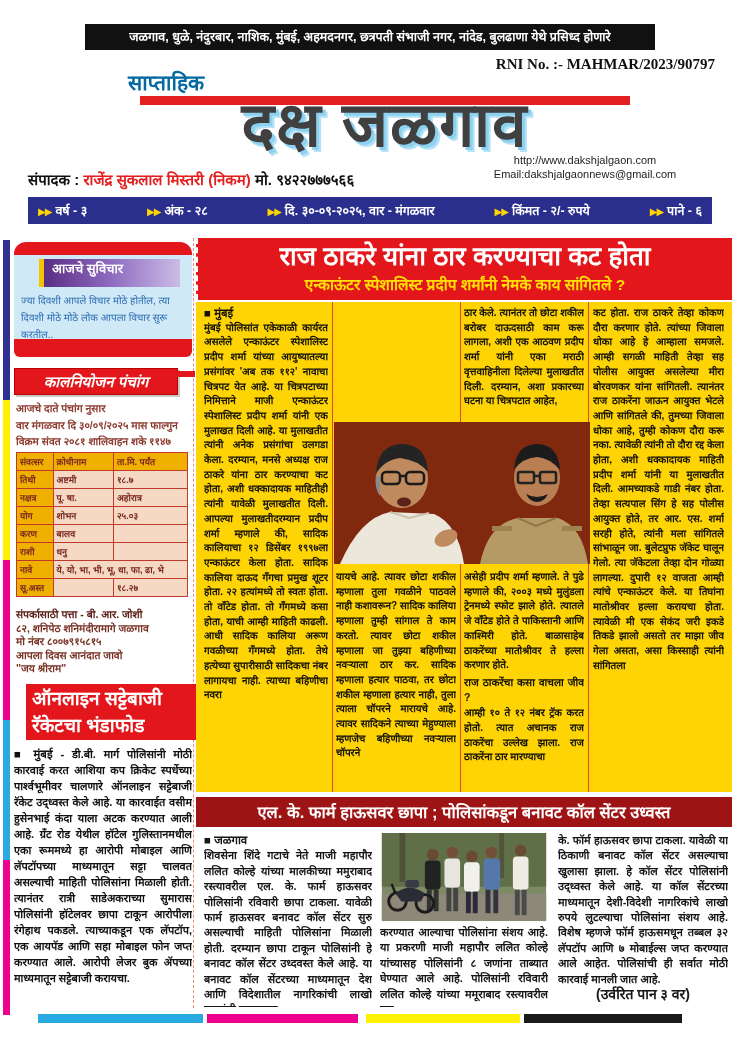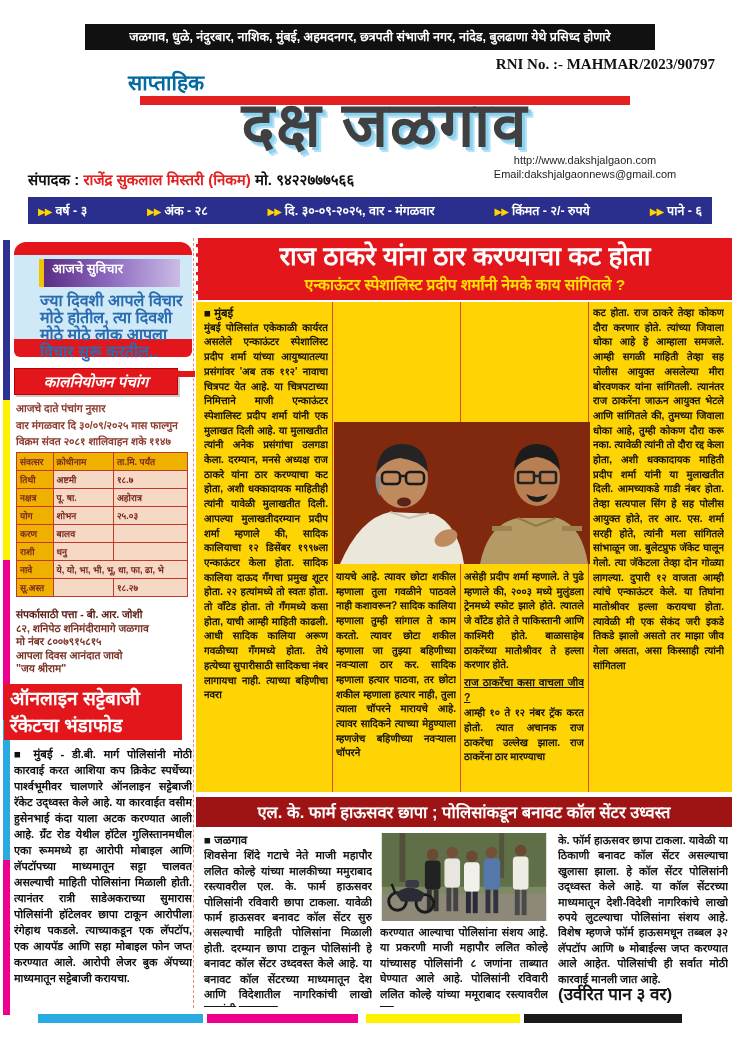--- a/index.html
+++ b/index.html
@@ -31,61 +31,61 @@
   .infobar .arrow{color:#ffd400;font-size:10px;margin-right:4px;letter-spacing:-1px;}
 
   .vsep{left:193px;top:238px;width:0;height:770px;border-left:1px dashed #e98a7a;}
 
   
   .suvichar{left:14px;top:242px;width:178px;height:118px;}
   .suv-top{height:13px;background:#e3171b;border-radius:12px 12px 0 0;}
   .suv-body{background:#cfe9f7;height:84px;padding:4px 7px 0 7px;box-sizing:border-box;}
   .suv-ribbon{width:128px;height:28px;margin-left:18px;background:linear-gradient(90deg,#5a2d84,#8f6cc0,#cbbce6);
               color:#fff;font-weight:bold;font-size:13px;line-height:20px;padding-left:8px;border-left:5px solid #f5c400;}
-  .suv-text{margin-top:5px;font-size:16px;font-weight:bold;color:#2b6cb0;line-height:17px;margin-left:19px;}
+  .suv-text{margin-top:5px;font-size:10px;font-weight:normal;color:#2b6cb0;line-height:17px;}
   .suv-bot{height:18px;background:#e3171b;border-radius:0 0 6px 6px;}
 
   .panchang-title{left:14px;top:368px;width:162px;height:25px;background:#e3171b;color:#fff;
        font-weight:bold;font-style:italic;font-size:15px;line-height:25px;text-align:center;
        border:1px solid #b00;box-shadow:2px 2px 0 #c9c9c9;}
   .panchang-title:after{content:"";position:absolute;left:162px;top:2px;width:18px;height:6px;background:#e3171b;}
   .panchang-intro{left:16px;top:400px;width:176px;font-size:10.5px;font-weight:bold;color:#8d3b2f;line-height:16.5px;}
   .ptable{left:16px;top:452px;width:172px;border-collapse:collapse;font-size:9px;font-weight:bold;color:#7a2a1e;}
   .ptable td{border:1px solid #c0392b;padding:2px 3px;height:13px;background:#f6d9c5;}
   .ptable td.h{background:#f0b000;}
   .pcontact{left:16px;top:608px;width:176px;font-size:10.5px;font-weight:bold;color:#7a3326;line-height:13.5px;}
   .pcontact .l0{color:#5a2018;}
 
-  .left-art-h{left:4px;top:684px;width:178px;height:56px;background:#e3171b;color:#fff;
+  .left-art-h{left:26px;top:684px;width:178px;height:56px;background:#e3171b;color:#fff;
       font-weight:bold;font-size:19px;line-height:27px;padding:1px 6px;box-sizing:border-box;}
   .left-art-b{left:14px;top:746px;width:178px;height:258px;overflow:hidden;font-size:11px;
       font-weight:bold;color:#111;line-height:16px;text-align:justify;}
 
   
   .head-box{left:196px;top:238px;width:536px;height:62px;background:#e3171b;text-align:center;
             border-left:2px dashed #fff;box-sizing:border-box;}
   .head-main{color:#fff;font-weight:900;font-size:26px;line-height:36px;white-space:nowrap;}
   .head-sub{color:#ffe000;font-weight:bold;font-size:15.5px;line-height:22px;white-space:nowrap;}
 
   
   .yellow{left:196px;top:302px;width:536px;height:490px;background:#ffd404;overflow:hidden;}
   .col{position:absolute;font-size:10px;font-weight:bold;color:#151208;line-height:14.7px;
        text-align:justify;overflow:hidden;}
   .dateline{font-size:11.5px;}
   .csep{position:absolute;top:0;width:0;height:490px;border-left:1px solid #e0452a;}
   .mainphoto{position:absolute;left:138px;top:120px;width:256px;height:142px;}
-  .subhead3{font-size:10.5px;margin:2px 0;text-decoration:underline;}
+  .subhead3{font-size:10.5px;margin:2px 0;}
 
   
   .farm-h{left:196px;top:797px;width:536px;height:30px;background:#9e1414;color:#fff;
           font-weight:bold;font-size:16.5px;line-height:30px;text-align:center;white-space:nowrap;overflow:hidden;}
   .fcol{position:absolute;top:833px;width:168px;height:174px;overflow:hidden;font-size:11px;
         font-weight:bold;color:#161616;line-height:15.4px;text-align:justify;}
   .fphoto{width:168px;height:88px;display:block;margin-bottom:4px;}
-  .cont-note{text-align:left;font-size:17px;}
+  .cont-note{text-align:center;font-size:14px;}
 
   
   .bbar{top:1014px;height:9px;}
 </style>
 </head>
 <body>
 
 <div class="page">
 
   <div class="abs left-strip">
@@ -202,20 +202,21 @@
 
   <div class="abs yellow">
     <div class="csep" style="left:136px"></div>
     <div class="csep" style="left:264px"></div>
     <div class="csep" style="left:392px"></div>
 
     <div class="col" style="left:8px;top:4px;width:124px;height:482px">
       <div class="dateline">■ मुंबई</div>
       <span>मुंबई पोलिसांत एकेकाळी कार्यरत असलेले एन्काऊंटर स्पेशालिस्ट प्रदीप शर्मा यांच्या आयुष्यातल्या प्रसंगांवर 'अब तक ११२' नावाचा चित्रपट येत आहे. या चित्रपटाच्या निमित्ताने माजी एन्काऊंटर स्पेशालिस्ट प्रदीप शर्मा यांनी एक मुलाखत दिली आहे. या मुलाखतीत त्यांनी अनेक प्रसंगांचा उलगडा केला. दरम्यान, मनसे अध्यक्ष राज ठाकरे यांना ठार करण्याचा कट होता, अशी धक्कादायक माहितीही त्यांनी यावेळी मुलाखतीत दिली. आपल्या मुलाखतीदरम्यान प्रदीप शर्मा म्हणाले की, सादिक कालियाचा १२ डिसेंबर १९९७ला एन्काऊंटर केला होता. सादिक कालिया दाऊद गँगचा प्रमुख शूटर होता. २२ हत्यांमध्ये तो स्वतः होता. तो वॉंटेड होता. तो गँगमध्ये कसा होता, याची आम्ही माहिती काढली. आधी सादिक कालिया अरूण गवळीच्या गँगमध्ये होता. तेथे हत्येच्या सुपारीसाठी सादिकचा नंबर लागायचा नाही. त्याच्या बहिणीचा नवरा</span>
     </div>
+    <div class="col" style="left:268px;top:4px;width:120px;height:114px"><span>ठार केले. त्यानंतर तो छोटा शकील बरोबर दाऊदसाठी काम करू लागला, अशी एक आठवण प्रदीप शर्मा यांनी एका मराठी वृत्तवाहिनीला दिलेल्या मुलाखतीत दिली. दरम्यान, अशा प्रकारच्या घटना या चित्रपटात आहेत,</span></div>
 
     <svg class="mainphoto" viewBox="0 0 256 142">
       <rect width="256" height="142" fill="#8c2d11"></rect>
       <rect width="256" height="142" fill="#000" opacity="0.08"></rect>
 
       <path d="M6 142 Q26 96 56 90 L100 92 Q124 102 130 142 Z" fill="#ece7db"></path>
       <path d="M56 90 L75 96 L95 91" fill="none" stroke="#c9c2b2" stroke-width="2"></path>
       <ellipse cx="68" cy="56" rx="26" ry="30" fill="#c08a5f"></ellipse>
       <path d="M42 52 Q44 22 68 22 Q92 22 94 50 Q84 38 66 36 Q50 38 42 52 Z" fill="#242424"></path>
       <path d="M42 52 Q40 66 46 74 L46 56 Z" fill="#8a8a8a"></path>

